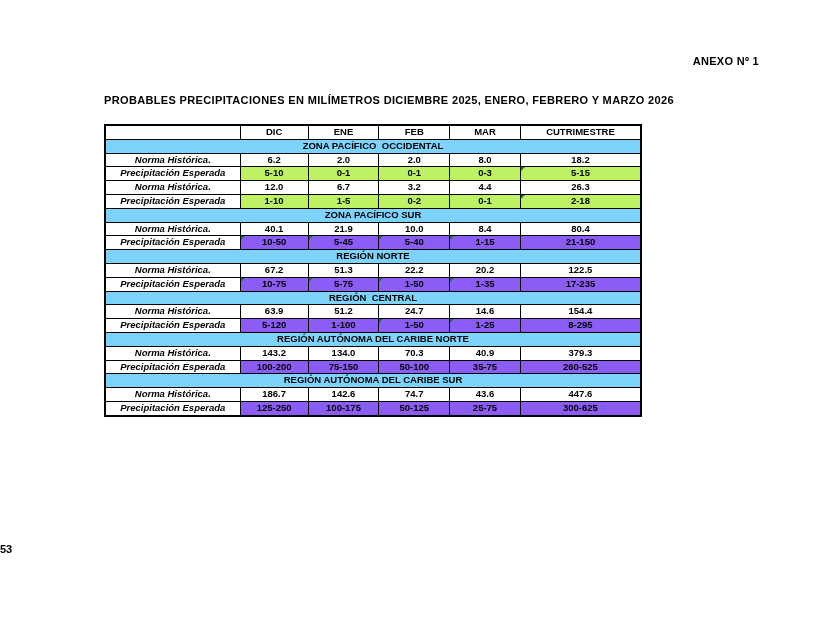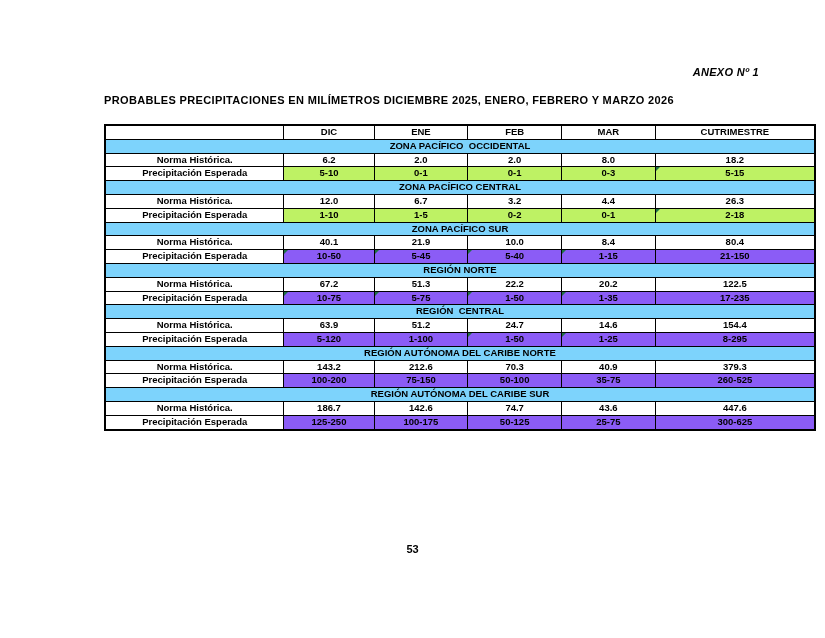--- a/index.html
+++ b/index.html
@@ -5,63 +5,63 @@
   html, body { margin: 0; padding: 0; }
   body {
     width: 825px; height: 638px;
     background: #ffffff;
     font-family: "Liberation Sans", sans-serif;
     color: #000;
     position: relative;
     overflow: hidden;
   }
   .annex {
-    position: absolute; top: 66px; right: 66px;
-    font-size: 11px; font-weight: bold; letter-spacing: 0.3px; font-style: italic;
+    position: absolute; top: 55px; right: 66px;
+    font-size: 11px; font-weight: bold; letter-spacing: 0.3px;
   }
   .doc-title {
     position: absolute; top: 94px; left: 104px; width: 660px;
     font-size: 11px; font-weight: bold; letter-spacing: 0.35px;
     white-space: nowrap;
   }
   table.precip {
     position: absolute; left: 104px; top: 124px;
-    width: 712px;
+    width: 538px;
     border-collapse: collapse;
     table-layout: fixed;
     font-size: 9.5px; font-weight: bold;
     border: 2px solid #000;
   }
   table.precip td {
     border: 1px solid #000;
     height: 12.8px;
     line-height: 12.8px;
     padding: 0 2px;
     text-align: center;
     vertical-align: middle;
     overflow: hidden;
     position: relative;
     white-space: pre;
   }
   td.colhead { text-align: center; }
   td.section { text-align: center; background: #7dd3fc; }
-  td.rowlabel { text-align: left; padding-left: 3px; }
+  td.rowlabel { text-align: left; padding-left: 3px; font-style: italic; }
   td.rowlabel.centered { text-align: center; }
   td.fill-gray  { background: #bef264; }
   td.fill-green { background: #8b5cf6; }
   span.tri {
     position: absolute; top: 0; left: 0;
     width: 0; height: 0;
     border-top: 4px solid #1E7145;
     border-right: 4px solid transparent;
   }
   td.orange-underline { box-shadow: 0 2px 0 0 #E9A13B; }
   .page-number {
     position: absolute; top: 543px; left: 0; width: 825px;
-    text-align: center; font-size: 11px; font-weight: bold;
+    font-size: 11px; font-weight: bold;
   }
 </style>
 </head>
 <body>
 
 <div class="annex">ANEXO Nº 1</div>
 
 <div class="doc-title">PROBABLES PRECIPITACIONES EN MILÍMETROS DICIEMBRE 2025, ENERO, FEBRERO Y MARZO 2026</div>
 
 <table class="precip">
@@ -95,23 +95,20 @@
       </tr>
       <tr>
         <td class="rowlabel">Precipitación Esperada</td>
         <td class="fill-gray">5-10</td>
         <td class="fill-gray">0-1</td>
         <td class="fill-gray">0-1</td>
         <td class="fill-gray">0-3</td>
         <td class="fill-gray">5-15<span class="tri"></span></td>
       </tr>
       <tr>
-        <td class="section" colspan="6">ZONA PACÍFICO CENTRAL</td>
-      </tr>
-      <tr>
         <td class="rowlabel">Norma Histórica.</td>
         <td>12.0</td>
         <td>6.7</td>
         <td>3.2</td>
         <td>4.4</td>
         <td>26.3</td>
       </tr>
       <tr>
         <td class="rowlabel">Precipitación Esperada</td>
         <td class="fill-gray">1-10</td>
@@ -176,21 +173,21 @@
         <td class="fill-green">1-50<span class="tri"></span></td>
         <td class="fill-green">1-25<span class="tri"></span></td>
         <td class="fill-green">8-295</td>
       </tr>
       <tr>
         <td class="section" colspan="6">REGIÓN AUTÓNOMA DEL CARIBE NORTE</td>
       </tr>
       <tr>
         <td class="rowlabel">Norma Histórica.</td>
         <td>143.2</td>
-        <td>212.6</td>
+        <td>134.0</td>
         <td>70.3</td>
         <td>40.9</td>
         <td>379.3</td>
       </tr>
       <tr>
         <td class="rowlabel">Precipitación Esperada</td>
         <td class="fill-green">100-200</td>
         <td class="fill-green">75-150</td>
         <td class="fill-green">50-100</td>
         <td class="fill-green">35-75</td>

